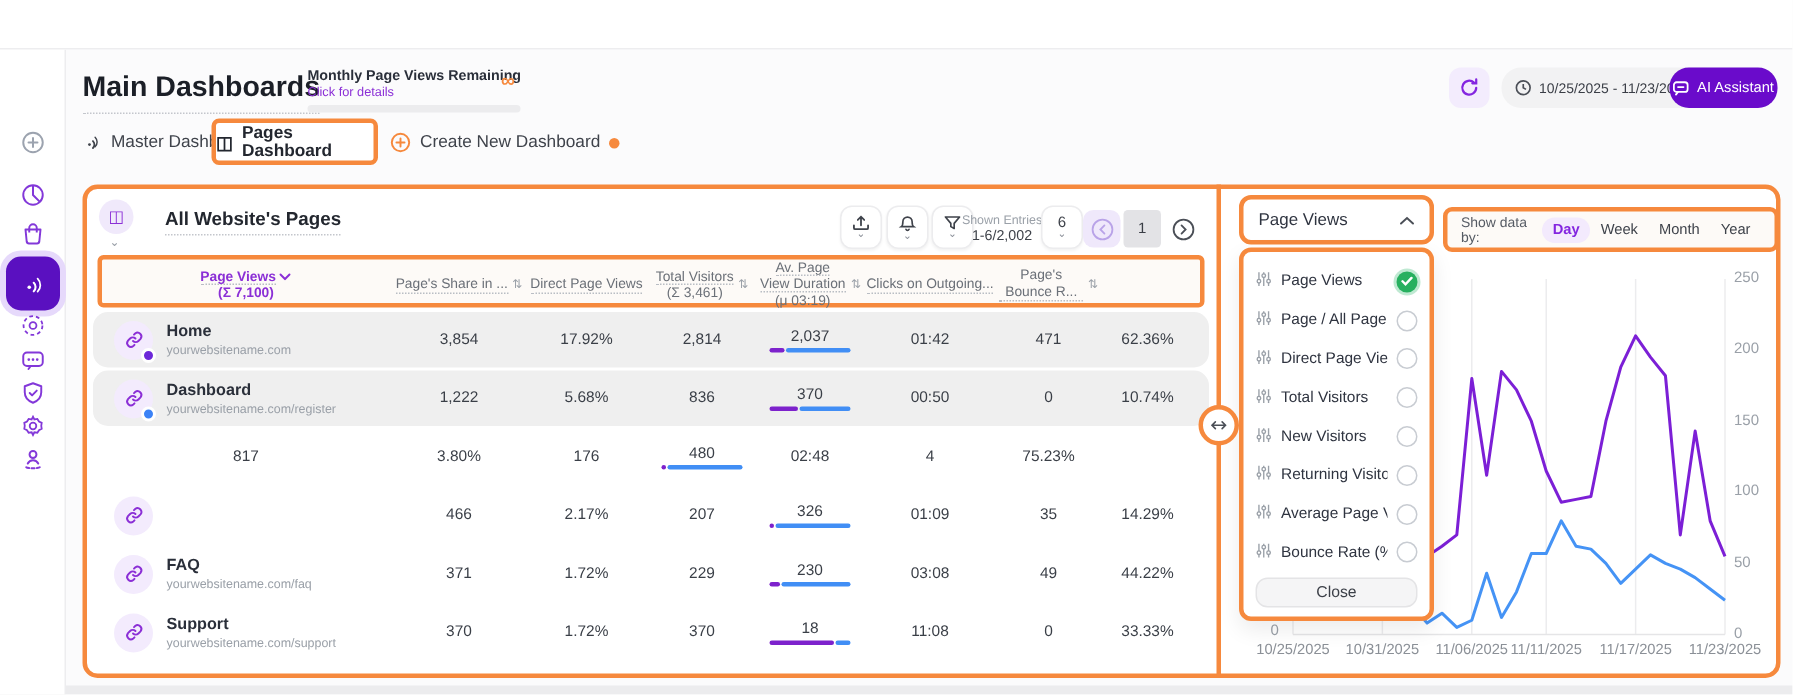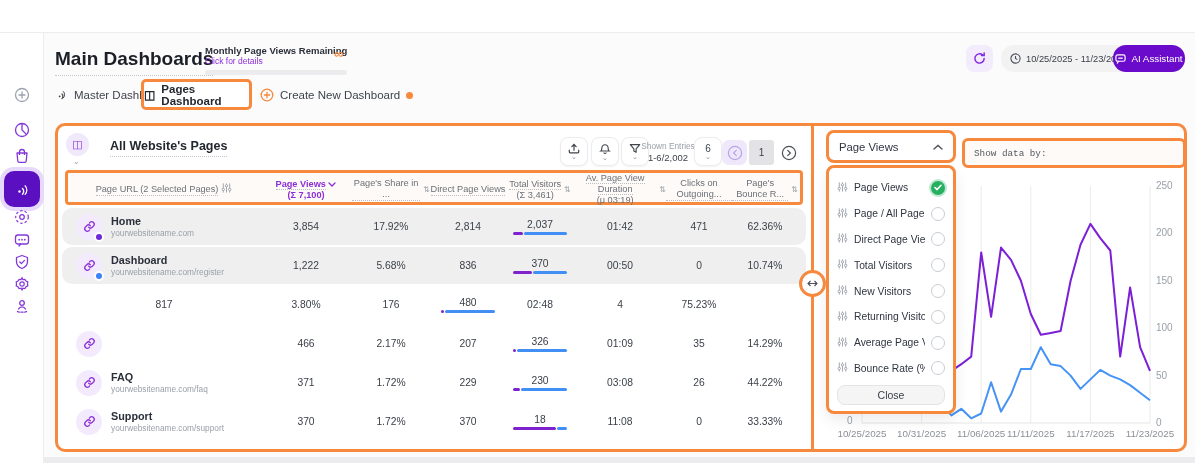--- a/index.html
+++ b/index.html
@@ -80,21 +80,21 @@
   
   #panel-head { left:826px; top:130px; width:130px; height:33px; background:#fff; border:3px solid #f6893d; border-radius:8px; display:flex; align-items:center; justify-content:space-between; padding:0 10px; font-size:11.3px; color:#2f3440; z-index:6; }
   #panel-body { left:826px; top:165px; width:130px; height:249px; background:#fff; border:3px solid #f6893d; border-radius:8px; z-index:6; padding:7px 8px 6px; display:flex; flex-direction:column; box-shadow:0 6px 14px rgba(0,0,0,.08); }
   .pitem { height:25.8px; display:flex; align-items:center; gap:6px; font-size:10.3px; color:#2f3440; }
   .pitem .lbl { flex:1; white-space:nowrap; overflow:hidden; }
   .radio { width:14px; height:14px; border-radius:50%; border:1.5px solid #c8ccd2; flex:0 0 auto; }
   .radio.checked { border:none; background:#27b05f; box-shadow:0 0 0 2px #bfe9d2; display:flex; align-items:center; justify-content:center; }
   #panel-close { margin-top:4px; height:25px; background:#f5f5f6; border:1px solid #e4e4e6; border-radius:8px; display:flex; align-items:center; justify-content:center; font-size:10.5px; color:#3c4048; }
 
   
-  #chartbar { left:962px; top:138px; width:224px; height:30px; border:3px solid #f6893d; border-radius:6px; background:#fdfaf7; display:flex; align-items:center; padding:0 9px; gap:10px; z-index:6;font-family:Liberation Mono, monospace; }
+  #chartbar { left:962px; top:138px; width:224px; height:30px; border:3px solid #f6893d; border-radius:6px; background:#fdfaf7; display:flex; align-items:center; padding:0 9px; gap:10px; z-index:6; }
   #chartbar .cap { font-size:9.3px; color:#555a63; }
   .opt { font-size:9.8px; color:#3f434b; padding:3px 7px; border-radius:9px; }
   .opt.selected { background:#f3eafd; color:#8426e0; font-weight:bold; }
   #chart-svg { left:828px; top:178px; z-index:2; }
   .ylab { position:absolute; font-size:10px; color:#9aa0a8; z-index:2; }
   .xlab { position:absolute; font-size:9.8px; color:#8b9097; width:70px; text-align:center; top:428px; z-index:2; }
 
   #hscroll { left:0; bottom:0; width:1195px; height:6px; background:#ececee; z-index:0; }
 </style>
 </head>
@@ -270,29 +270,20 @@
   <div class="pg" id="pg-num">1</div>
   <div class="pg" id="pg-next">
     <svg width="16" height="16" viewBox="0 0 16 16" fill="none" stroke="currentColor" stroke-width="1.2">
         <circle cx="8" cy="8" r="6.6"></circle>
         <path d="M6.7 5.3L9.4 8l-2.7 2.7" stroke-linecap="round"></path>
       </svg>
   </div>
 </div>
 
 <div class="abs" id="thead-box">
-    <div class="hcell">
-      <span class="dotted">Page URL (2 Selected Pages)</span>
-      <span><svg width="11" height="12" viewBox="0 0 12 12" fill="none" stroke="#9aa0a8" stroke-width="1">
-          <path d="M2.5 1v10M6 1v10M9.5 1v10"></path>
-          <circle cx="2.5" cy="7.6" r="1.3" fill="#fff"></circle>
-          <circle cx="6" cy="3.6" r="1.3" fill="#fff"></circle>
-          <circle cx="9.5" cy="7.6" r="1.3" fill="#fff"></circle>
-        </svg></span>
-    </div>
     <div class="hcell sorted">
       <div>
         <div><span class="dotted">Page Views</span> <span style="color:#8b2fd6"><svg width="8" height="5" viewBox="0 0 8 5" fill="none" stroke="currentColor" stroke-width="1.3" stroke-linecap="round">
               <path d="M1 1l3 3 3-3"></path>
             </svg></span></div>
         <div>(Σ 7,100)</div>
       </div>
     </div>
     <div class="hcell">
       <span class="dotted">Page's Share in ...</span>
@@ -435,21 +426,21 @@
      <div class="cell">1.72%</div>
      <div class="cell">229</div>
      <div class="cell tv">
        <span>230</span>
        <span class="tvbar">
           <span class="p" style="width:13%"></span>
           <span class="b"></span>
         </span>
      </div>
      <div class="cell">03:08</div>
-     <div class="cell">26</div>
+     <div class="cell">49</div>
      <div class="cell">44.22%</div>
     </div>
     <div class="trow">
       <div class="cell pagecell">
        <span class="linkwrap">
           <svg width="13" height="13" viewBox="0 0 24 24" fill="none" stroke="#8b2fd6" stroke-width="2.4" stroke-linecap="round">
             <path d="M10.5 13.5a4.7 4.7 0 006.6 0l2.6-2.6a4.7 4.7 0 00-6.6-6.6l-1.4 1.4"></path>
             <path d="M13.5 10.5a4.7 4.7 0 00-6.6 0l-2.6 2.6a4.7 4.7 0 006.6 6.6l1.4-1.4"></path>
           </svg>
         </span>
@@ -572,20 +563,26 @@
           </svg></span>
     <span class="lbl">Bounce Rate (%)</span>
     <span class="radio"></span>
       </div>
     </div>
   <div id="panel-close">Close</div>
 </div>
 
 <div class="abs" id="chartbar">
   <span class="cap">Show data by:</span>
+  <div id="chartbar-options" style="display:flex; flex:1; justify-content:space-between; align-items:center;">
+      <span class="opt selected">Day</span>
+      <span class="opt">Week</span>
+      <span class="opt">Month</span>
+      <span class="opt">Year</span>
+    </div>
 </div>
 <svg class="abs" id="chart-svg" width="334" height="252" viewBox="0 0 334 252">
     <line x1="34" x2="34" y1="8" y2="245" stroke="#ececee" stroke-width="1"></line>
     <line x1="93.58620689655172" x2="93.58620689655172" y1="8" y2="245" stroke="#ececee" stroke-width="1"></line>
     <line x1="153.17241379310343" x2="153.17241379310343" y1="8" y2="245" stroke="#ececee" stroke-width="1"></line>
     <line x1="202.82758620689654" x2="202.82758620689654" y1="8" y2="245" stroke="#ececee" stroke-width="1"></line>
     <line x1="262.41379310344826" x2="262.41379310344826" y1="8" y2="245" stroke="#ececee" stroke-width="1"></line>
     <line x1="322" x2="322" y1="8" y2="245" stroke="#ececee" stroke-width="1"></line>
     <line x1="34" x2="322" y1="245" y2="245" stroke="#e5e5e7"></line>
     <polyline points="34.0,136.0 43.9,152.1 53.9,126.5 63.8,142.6 73.7,145.5 83.7,156.8 93.6,107.5 103.5,123.7 113.4,133.1 123.4,192.9 133.3,186.2 143.2,178.6 153.2,74.4 163.1,138.8 173.0,69.6 183.0,81.9 192.9,102.8 202.8,136.0 212.8,156.8 222.7,154.9 232.6,153.0 242.6,102.8 252.5,66.8 262.4,45.9 272.3,60.1 282.3,72.5 292.2,178.6 302.1,109.4 312.1,169.2 322.0,192.9" fill="none" stroke="#7c1fd6" stroke-width="2" stroke-linejoin="round"></polyline>

